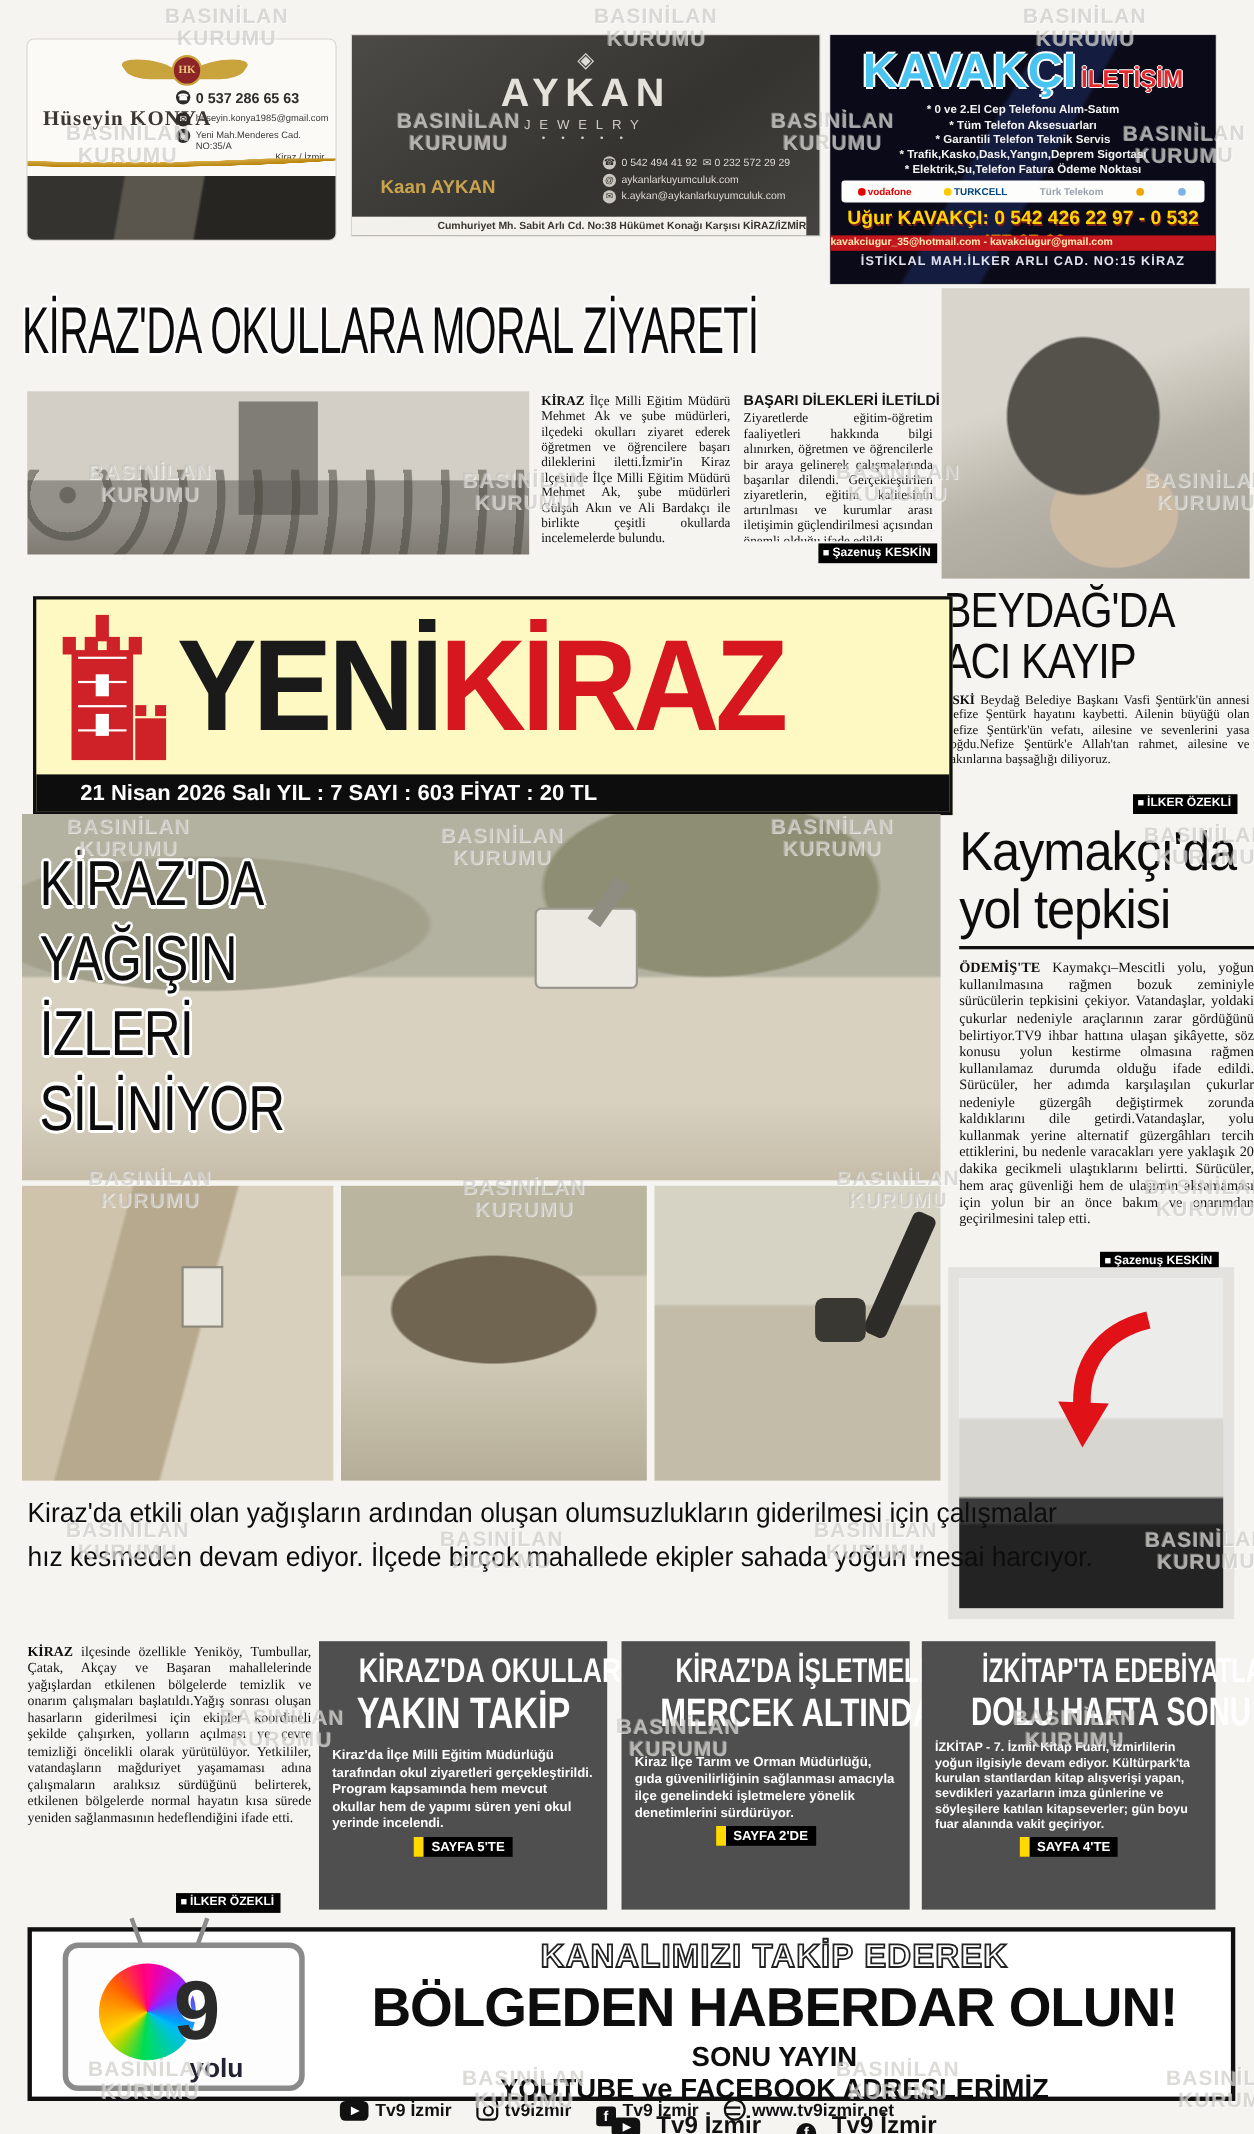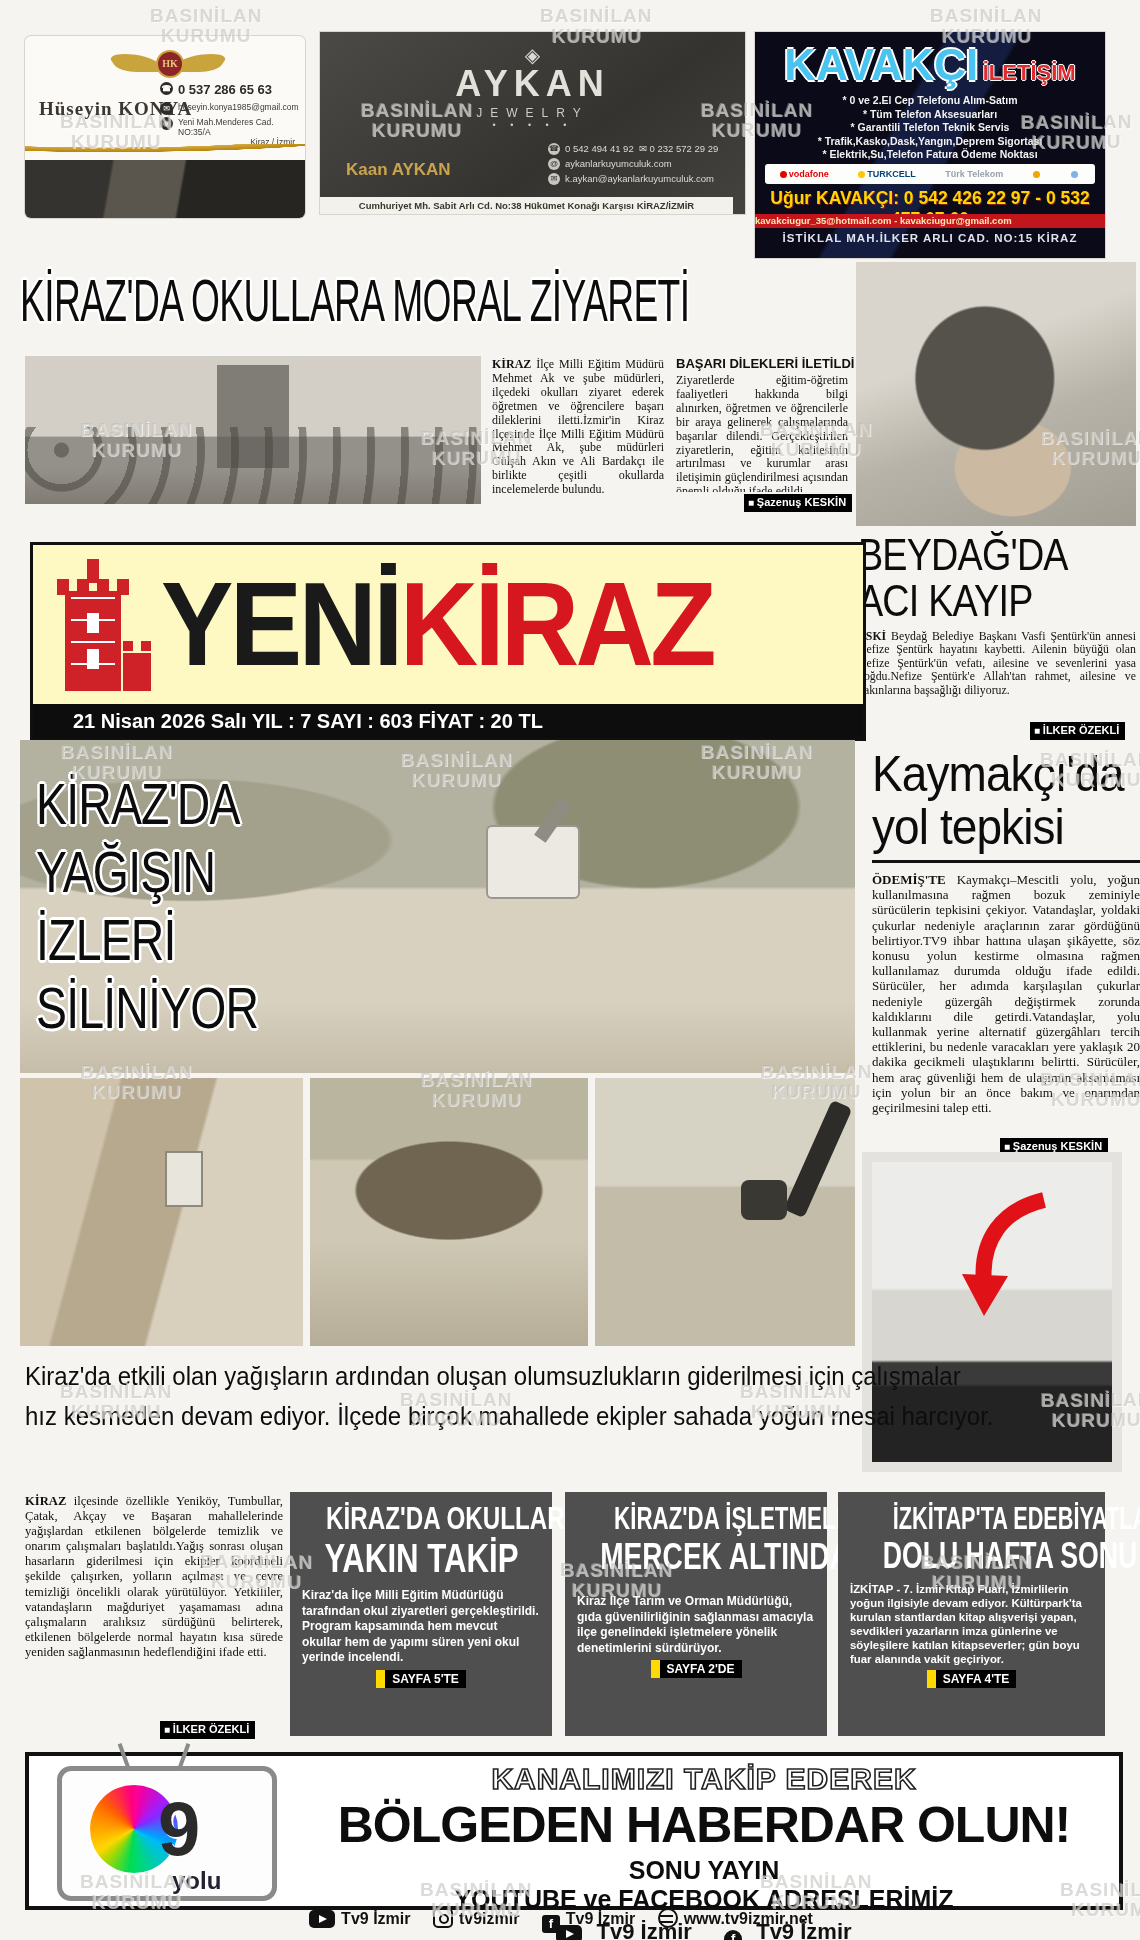--- a/index.html
+++ b/index.html
@@ -45,21 +45,21 @@
   .aydiamond{font-size:20px;color:#dcdad4;line-height:18px}
   .ayname{font-size:36px;letter-spacing:6px;font-weight:700;color:#e3e1da;line-height:40px}
   .aysub{font-size:12px;letter-spacing:8px;color:#cfccc4;margin-top:2px}
   .aydots{font-size:9px;letter-spacing:6px;color:#cfccc4}
   .aykaan{position:absolute;left:26px;bottom:34px;color:#c9a44c;font-weight:700;font-size:17px}
   .aycontact{position:absolute;right:12px;bottom:26px;width:185px;font-size:9.5px;color:#dddbd4}
   .ayrow{margin-bottom:4px;position:relative;padding-left:17px;text-align:left;white-space:nowrap}
   .ayico{position:absolute;left:0;top:0;width:12px;height:12px;border-radius:50%;
          background:#c9c6bf;color:#33312d;font-size:8px;text-align:center;line-height:12px}
   .aystrip{position:absolute;left:0;right:12px;bottom:0;height:17px;background:#f3f1ec;
-         color:#38362f;font-size:9.5px;font-weight:700;text-align:center;line-height:17px}
+         color:#38362f;font-size:9.5px;font-weight:700;text-align:right;line-height:17px}
   .card3{left:755px;top:32px;width:350px;height:226px;
          background:linear-gradient(120deg,#0a0a18 0 40%,#141c3f 41% 55%,#0a0a18 56%),#0a0a18;color:#fff}
   .kvktitle{position:absolute;left:0;right:0;top:8px;text-align:center;white-space:nowrap}
   .kvk1{font-weight:900;font-size:44px;color:#49c3ef;letter-spacing:0;
         text-shadow:-2px 0 #fff,2px 0 #fff,0 -2px #fff,0 2px #fff}
   .kvk2{font-weight:900;font-size:22px;color:#e02a2d;letter-spacing:0;
         text-shadow:-1px 0 #fff,1px 0 #fff,0 -1px #fff,0 1px #fff}
   .kvklines{position:absolute;left:0;right:0;top:62px;text-align:center;
         font-weight:700;font-size:10.5px;line-height:13.5px;color:#f3f3f3}
   .kvkops{position:absolute;left:10px;right:10px;top:132px;height:20px;background:#fdfdfb;

